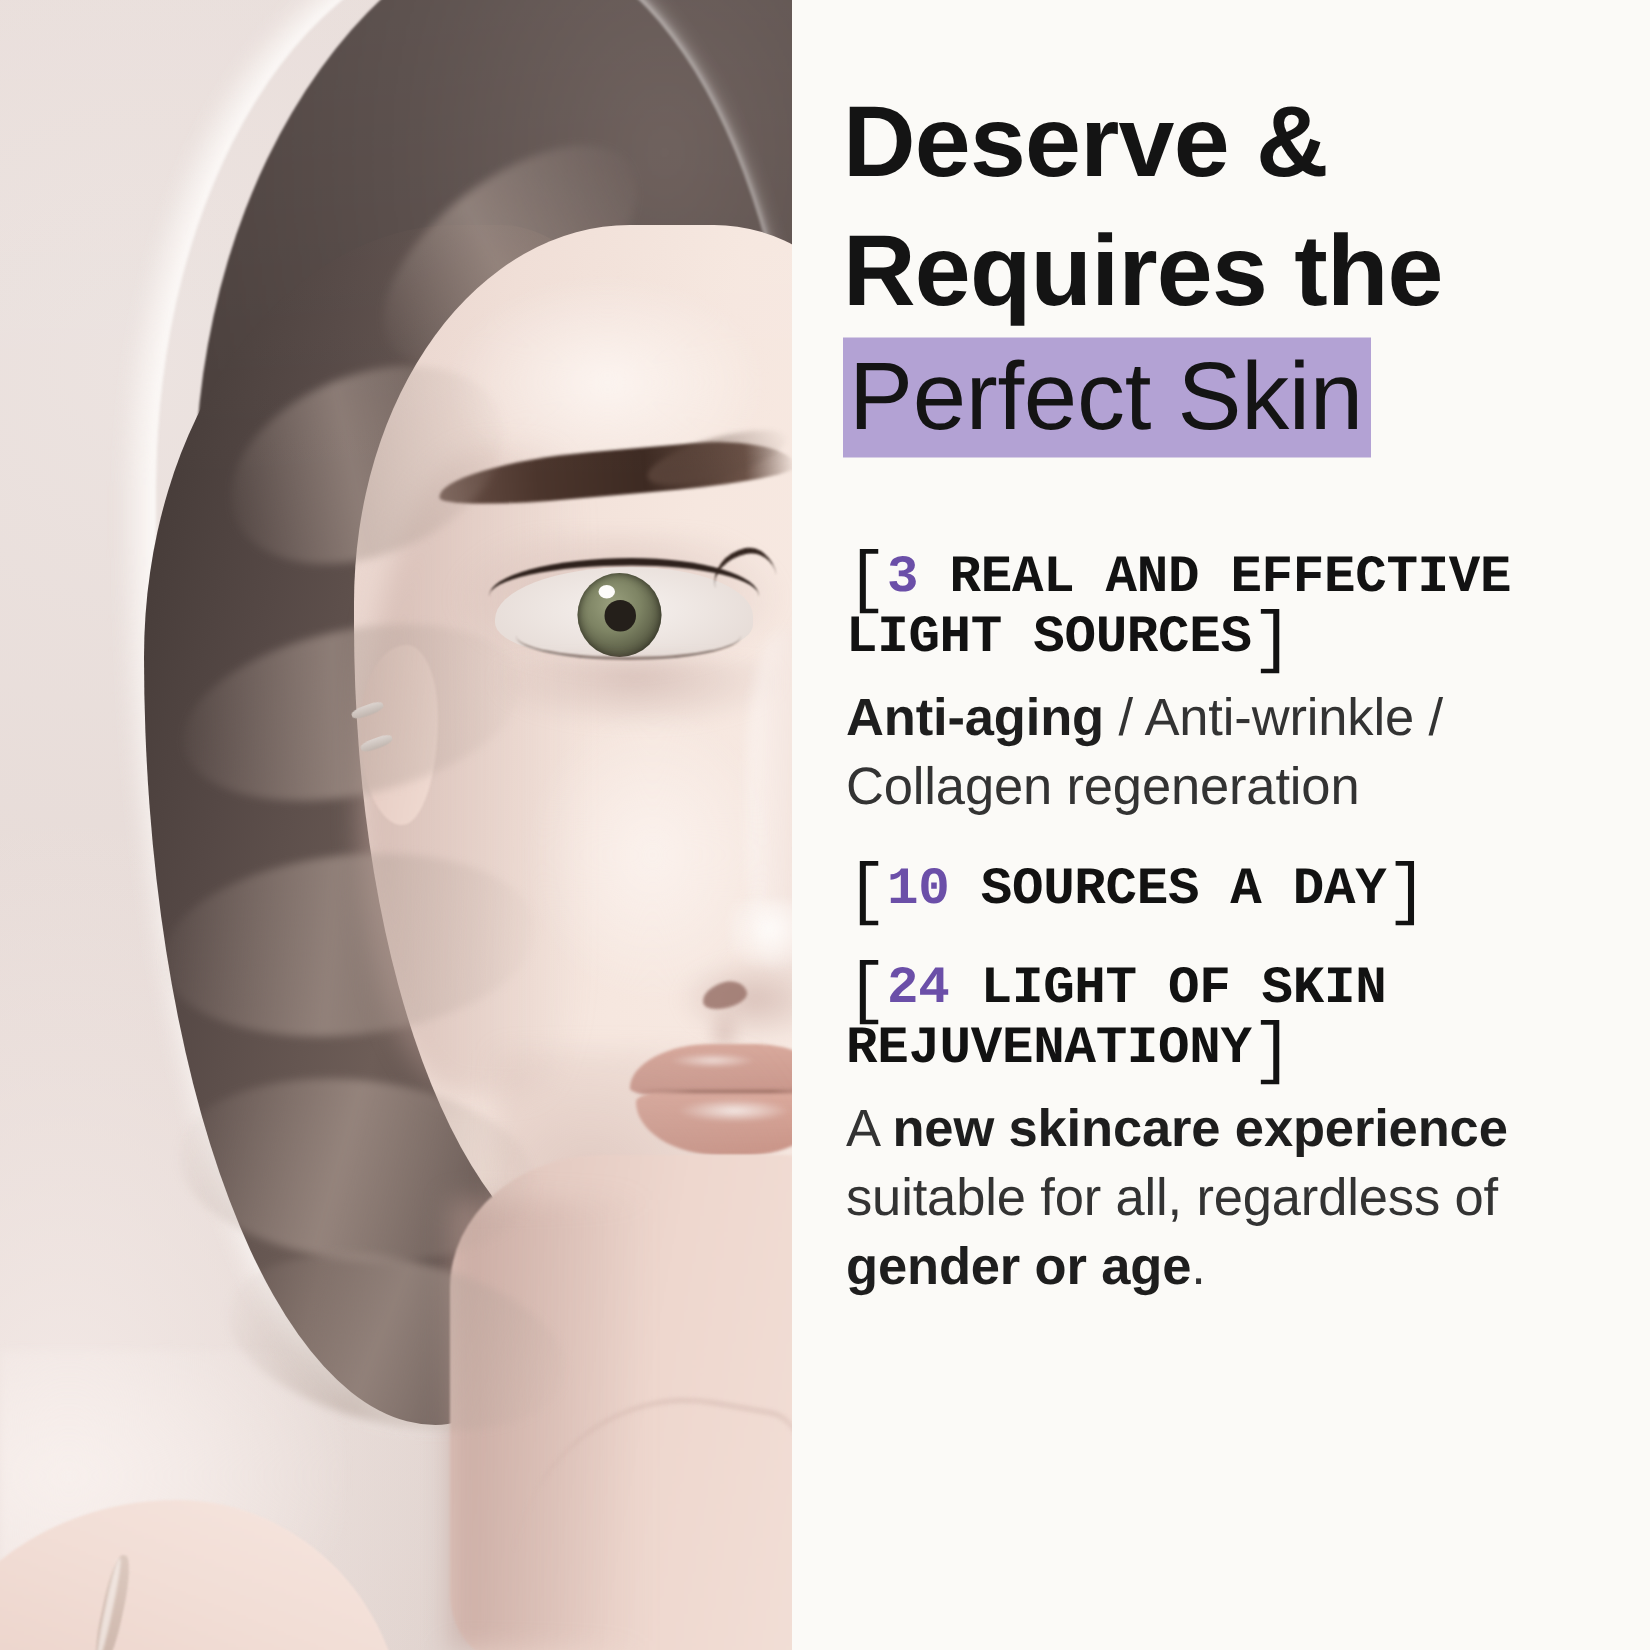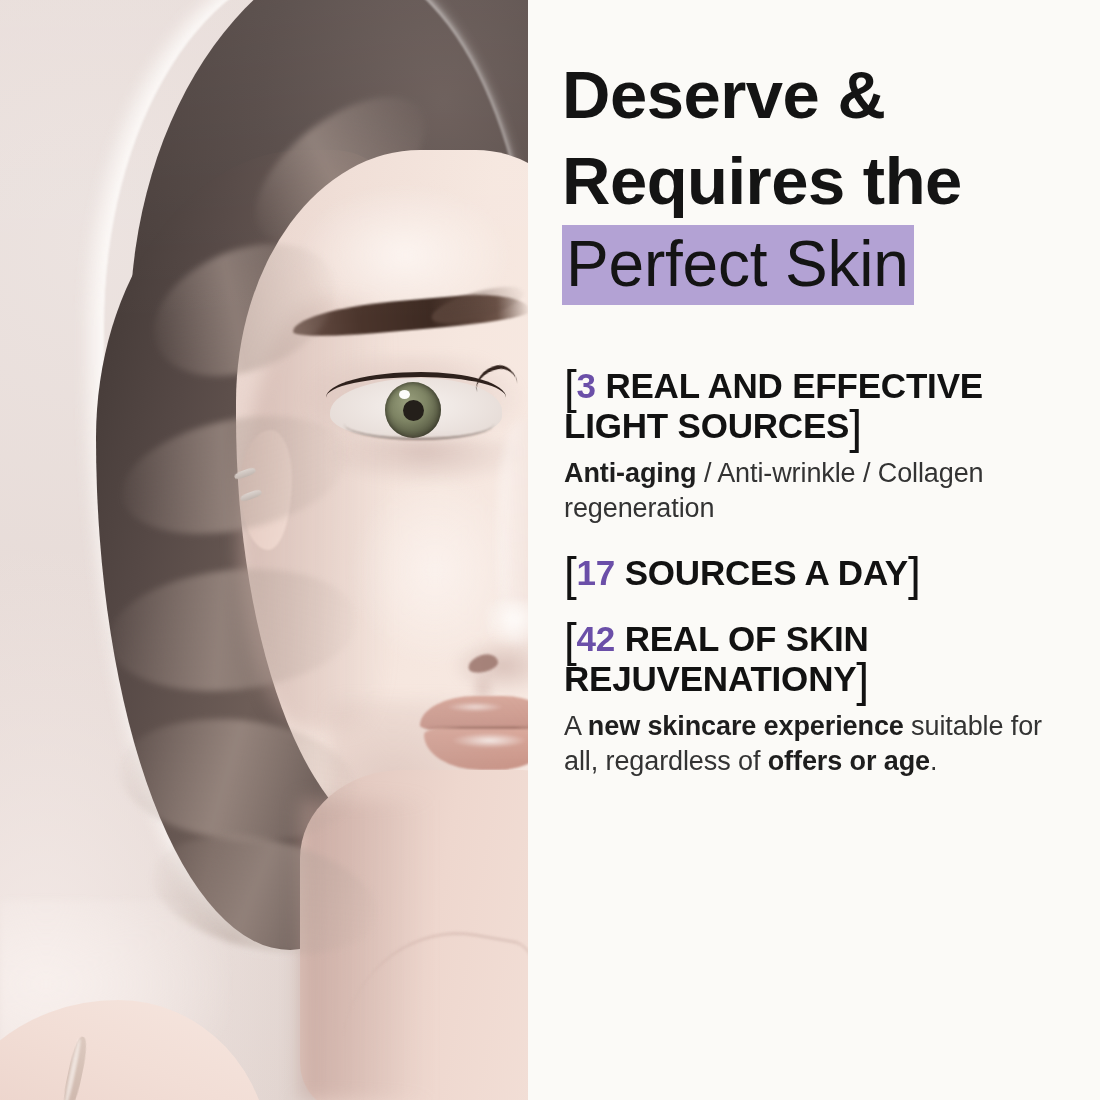--- a/index.html
+++ b/index.html
@@ -425,35 +425,36 @@
   }
   .block { margin-bottom: 26px; }
   .block:last-child { margin-bottom: 0; }
 
   .bhead {
     font-size: 35px;
     font-weight: bold;
     color: #121212;
     line-height: 1.14;
     letter-spacing: -0.2px;
+    font-family: Liberation Mono, monospace;
   }
   .brk {
     font-weight: 300;
     font-size: 46px;
     line-height: 0;
     position: relative;
     top: 5px;
     color: #121212;
   }
   .num {
     color: #6b4fa8;
     font-weight: bold;
   }
   .bbody {
-    font-size: 27px;
+    font-size: 35px;
     font-weight: normal;
     color: #333333;
     line-height: 1.32;
     margin-top: 10px;
     letter-spacing: -0.1px;
   }
   .bbody b { font-weight: bold; color: #1e1e1e; }
 </style>
 </head>
 <body>
@@ -531,22 +532,22 @@
         <span class="hl-hi">Perfect Skin</span>
       </div>
     </div>
 
     <div class="blocks" id="feature-blocks">
         <div class="block">
           <div class="bhead"><span class="brk">[</span><span class="num">3</span><span> REAL AND EFFECTIVE LIGHT SOURCES</span><span class="brk">]</span></div>
           <div class="bbody"><b>Anti-aging</b><span> / Anti-wrinkle / Collagen regeneration</span></div>
         </div>
         <div class="block">
-          <div class="bhead"><span class="brk">[</span><span class="num">17</span><span> SOURCES A DAY</span><span class="brk">]</span></div>
+          <div class="bhead"><span class="brk">[</span><span class="num">10</span><span> SOURCES A DAY</span><span class="brk">]</span></div>
         </div>
         <div class="block">
-          <div class="bhead"><span class="brk">[</span><span class="num">42</span><span> REAL OF SKIN REJUVENATIONY</span><span class="brk">]</span></div>
-          <div class="bbody"><span>A </span><b>new skincare experience</b><span> suitable for all, regardless of </span><b>offers or age</b><span>.</span></div>
+          <div class="bhead"><span class="brk">[</span><span class="num">24</span><span> LIGHT OF SKIN REJUVENATIONY</span><span class="brk">]</span></div>
+          <div class="bbody"><span>A </span><b>new skincare experience</b><span> suitable for all, regardless of </span><b>gender or age</b><span>.</span></div>
         </div>
       </div>
 
   </div>
 </div>
 
 </body></html>

